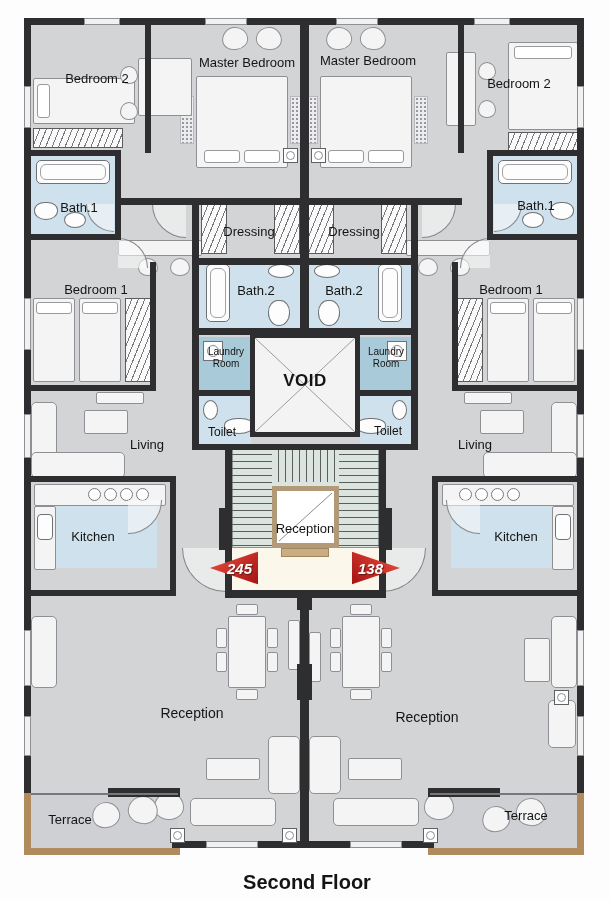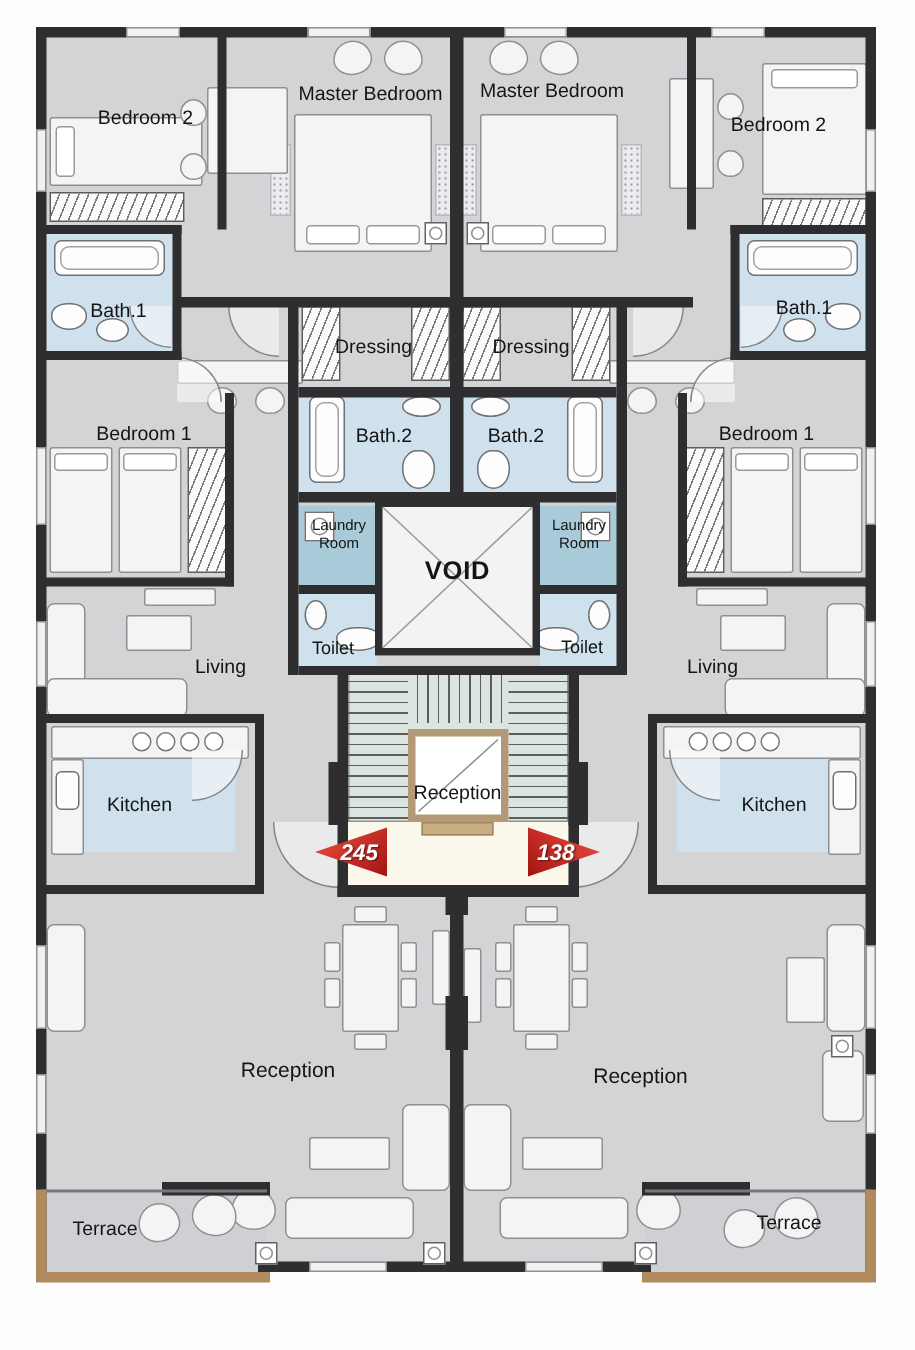--- a/index.html
+++ b/index.html
@@ -356,20 +356,21 @@
   <div class="rlabel lbl-sm" style="left:388px;top:431px;">Toilet</div>
   <div class="rlabel" style="left:147px;top:444px;">Living</div>
   <div class="rlabel" style="left:475px;top:444px;">Living</div>
   <div class="rlabel" style="left:93px;top:536px;">Kitchen</div>
   <div class="rlabel" style="left:516px;top:536px;">Kitchen</div>
   <div class="rlabel" style="left:305px;top:528px;">Reception</div>
   <div class="rlabel lbl-recep" style="left:192px;top:713px;">Reception</div>
   <div class="rlabel lbl-recep" style="left:427px;top:717px;">Reception</div>
   <div class="rlabel" style="left:70px;top:819px;">Terrace</div>
   <div class="rlabel" style="left:526px;top:815px;">Terrace</div>
+  <div class="rlabel lbl-floor" style="left:307px;top:882px;">Second Floor</div>
 
   <div class="arrow arrow-left" style="left:210px;top:551px;">
     <span>245</span>
   </div>
   <div class="arrow arrow-right" style="left:352px;top:551px;">
     <span>138</span>
   </div>
 
 
 </div>

